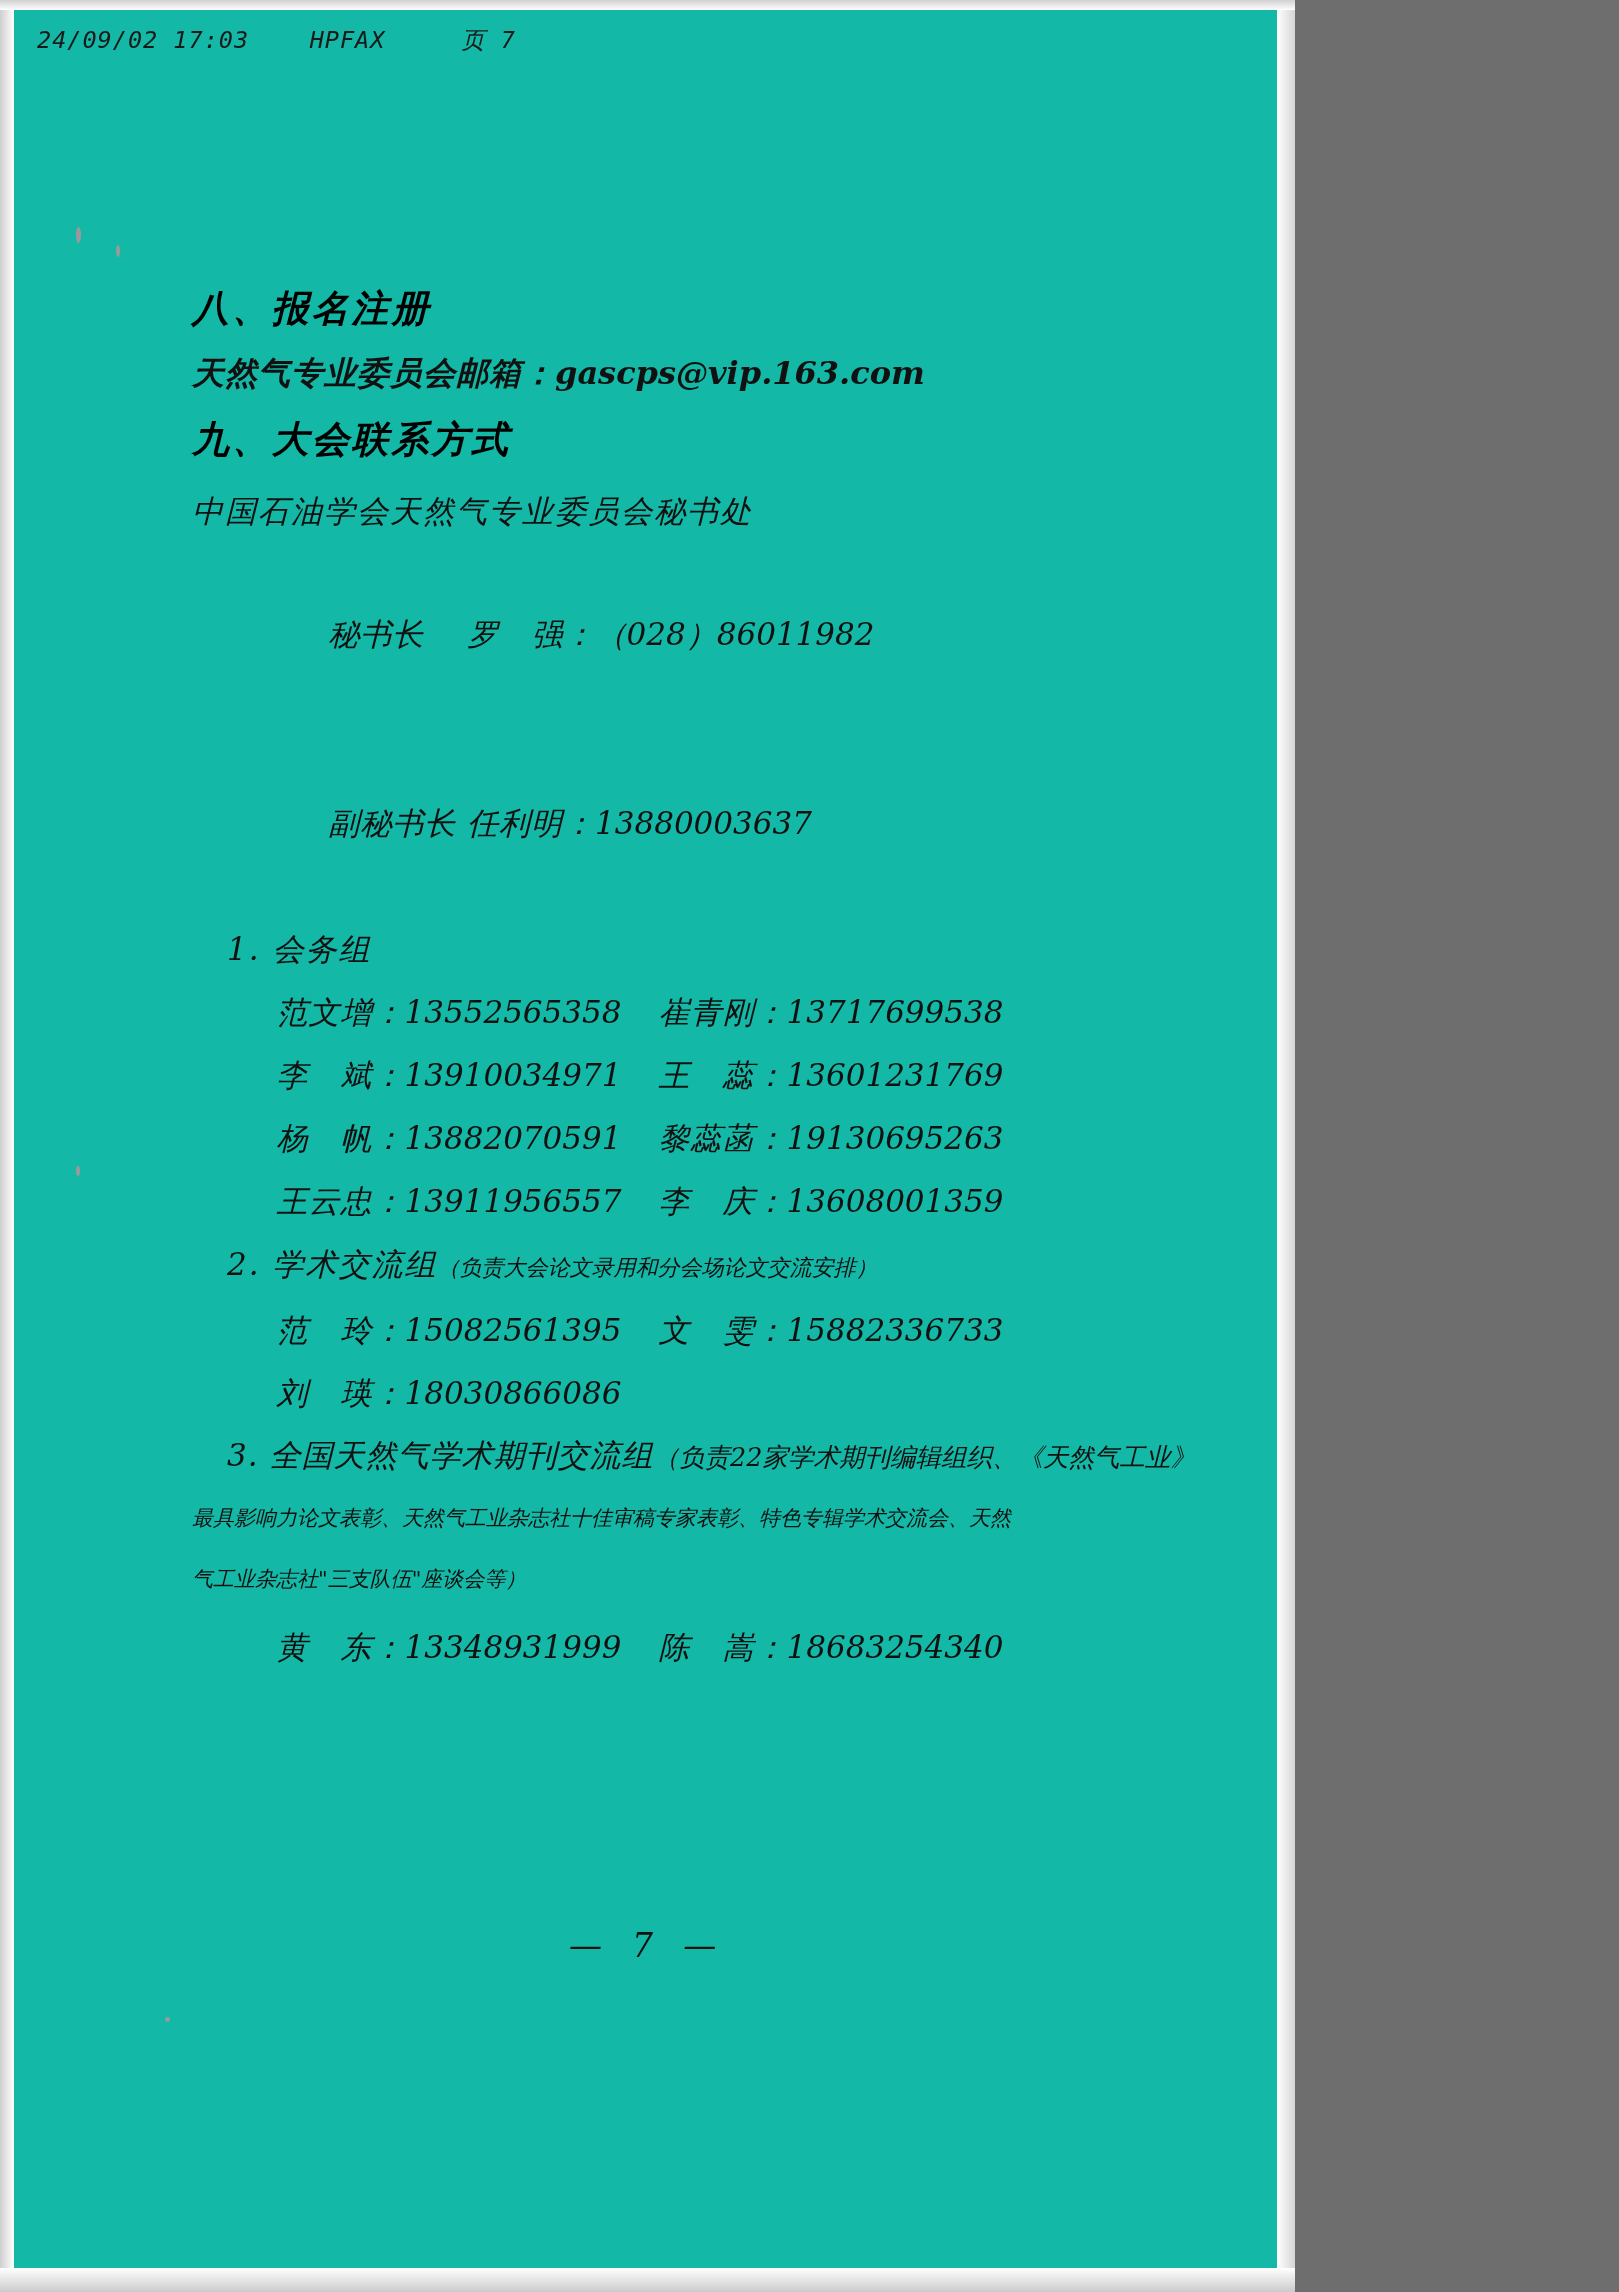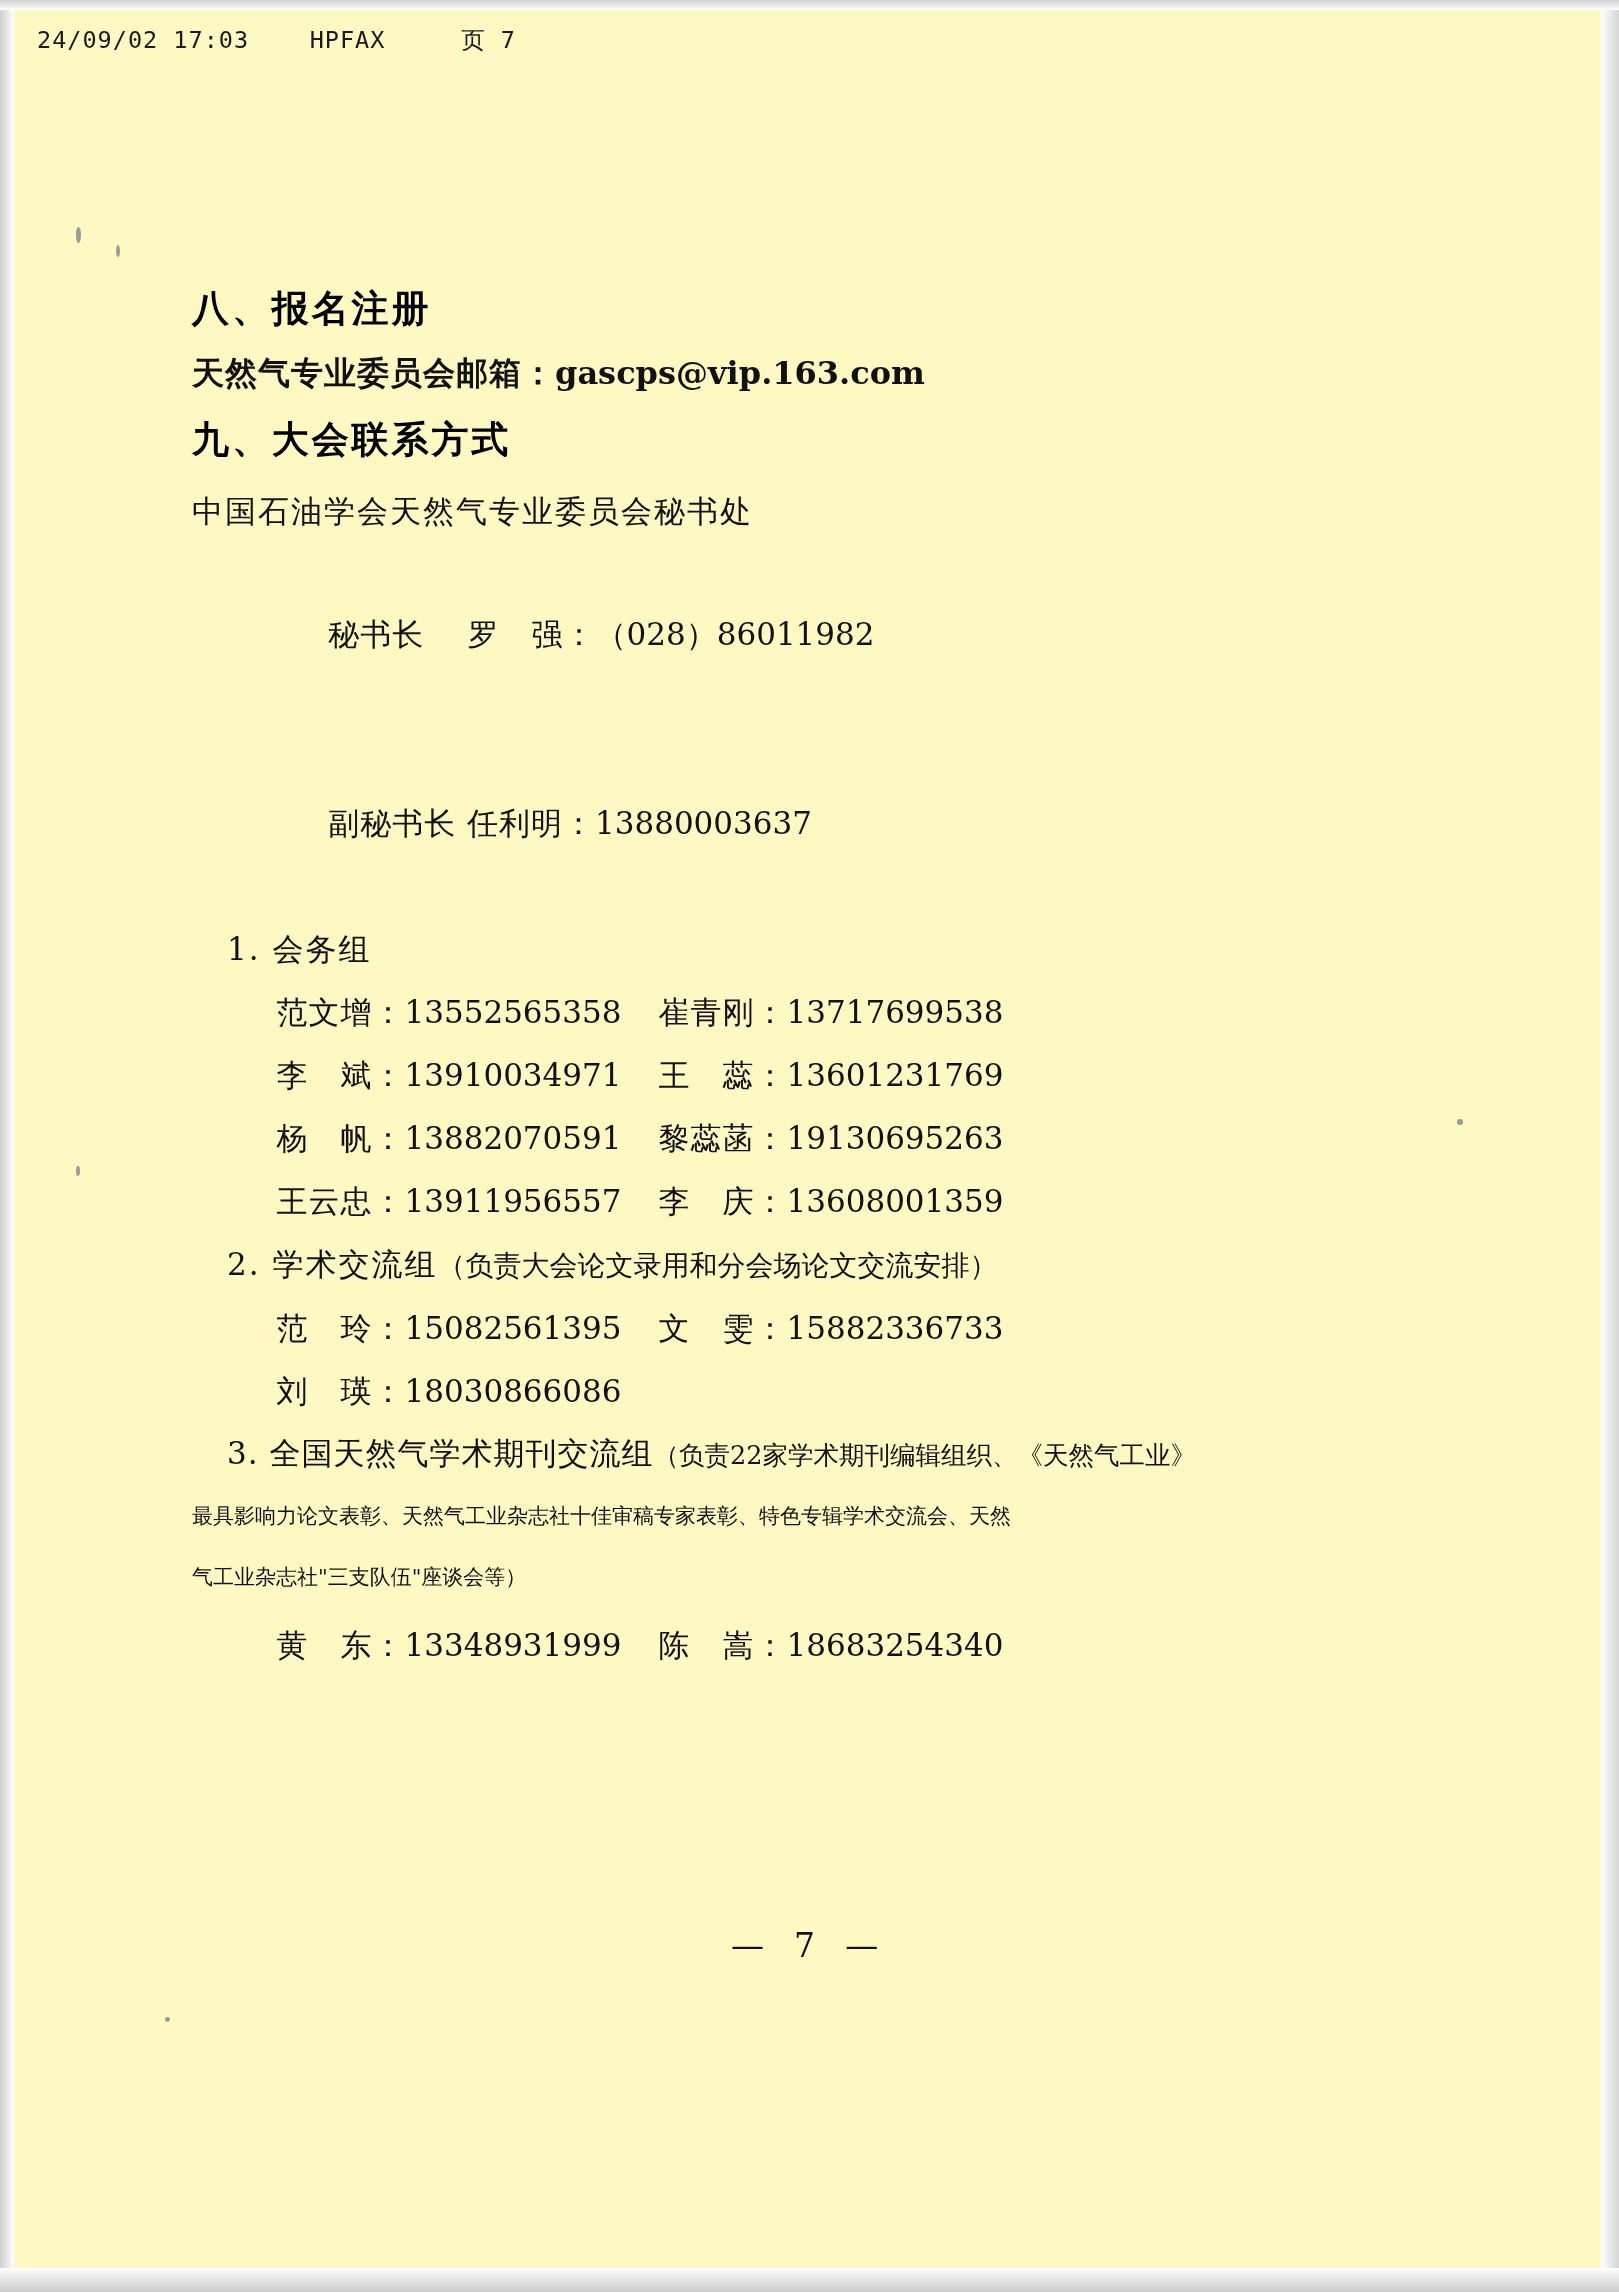--- a/index.html
+++ b/index.html
@@ -2,26 +2,27 @@
 <html><head>
 <meta charset="utf-8">
 <style>
   html, body {
     margin: 0;
     padding: 0;
     background: #6e6e6e;
   }
   .page {
     position: relative;
-    width: 1619px;
+    width: 1295px;
     height: 2293px;
-    background: #fef9c3;
+    background: #14b8a6;
     overflow: hidden;
     font-family: "DejaVu Serif", serif;
     color: #111111;
+    font-style: italic;
   }
   
   .scan-edge-left {
     position: absolute;
     left: 0; top: 0; bottom: 0;
     width: 13.7px;
     background: linear-gradient(to right, #cfcfcf, #ffffff);
     pointer-events: none;
   }
   .scan-edge-right {
@@ -121,21 +122,21 @@
     letter-spacing: 0px;
   }
 
   .group-title {
     font-size: 31px;
     line-height: 63px;
     letter-spacing: 2px;
     margin-left: 35px;
   }
   .group-title .note {
-    font-size: 28px;
+    font-size: 22px;
     letter-spacing: 0px;
     text-align: right;
   }
 
   .two-col {
     display: flex;
     margin-left: 71px;
     text-align: center;
   }
   .two-col .col-a { width: 372px; }

